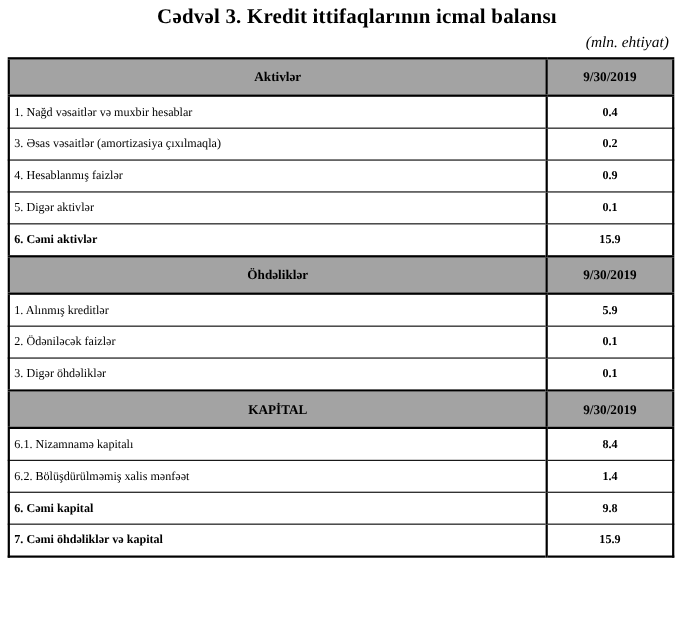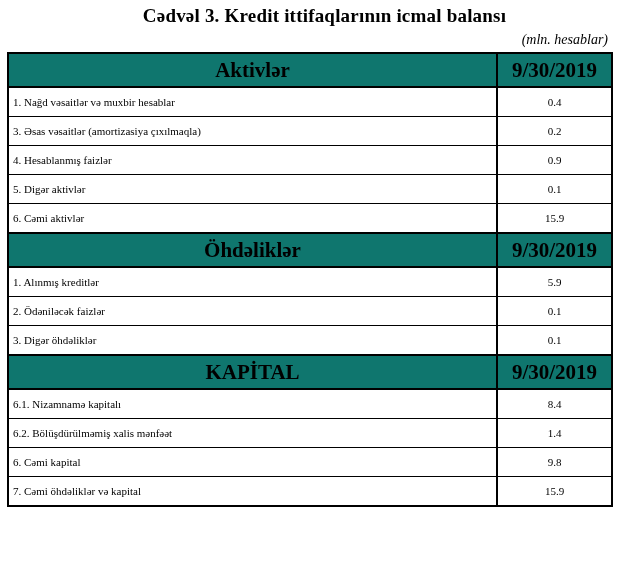--- a/index.html
+++ b/index.html
@@ -18,35 +18,35 @@
   }
   table.balance {
     border-collapse:collapse; table-layout:fixed;
     width:604px; margin:0 auto;
     border:2px solid #000;
   }
   col.c-label { width:489px; }
   col.c-value { width:115px; }
   th, td { border:1px solid #000; overflow:hidden; white-space:nowrap; }
   th.section-header, th.section-date {
-    background:#0f766e; font-weight:bold; font-size:21px;
+    background:#a3a3a3; font-weight:bold; font-size:12px;
     height:30px; text-align:center;
     border-top-width:2px; border-bottom-width:2px;
   }
   td { height:26px; font-size:11px; }
   td.label { text-align:left; padding:1px 2px 1px 4px; }
   td.value, th.section-date { border-left-width:2px; }
-  td.value { text-align:center; padding:1px 2px; }
-  tr.total td { font-weight:normal; }
+  td.value { text-align:center; padding:1px 2px;font-weight:bold; }
+  tr.total td { font-weight:bold; }
 </style>
 </head>
 <body>
 
 <div class="title">Cədvəl 3. Kredit ittifaqlarının icmal balansı</div>
-<div class="unit-note">(mln. hesablar)</div>
+<div class="unit-note">(mln. ehtiyat)</div>
 
 <table class="balance">
   <colgroup>
       <col class="c-label">
       <col class="c-value">
     </colgroup>
   <tbody>
 
     <tr>
       <th class="section-header">Aktivlər</th>

